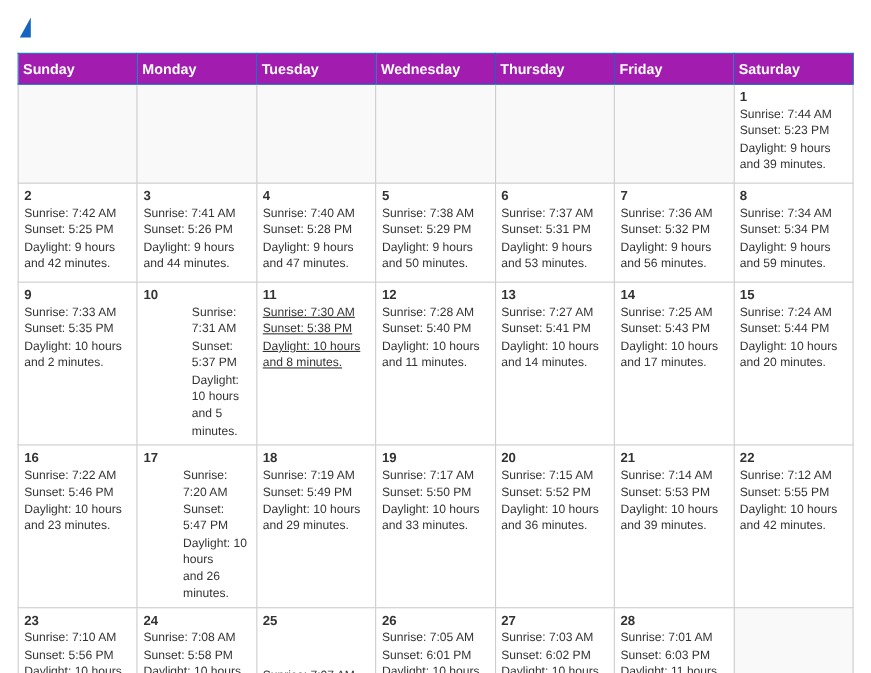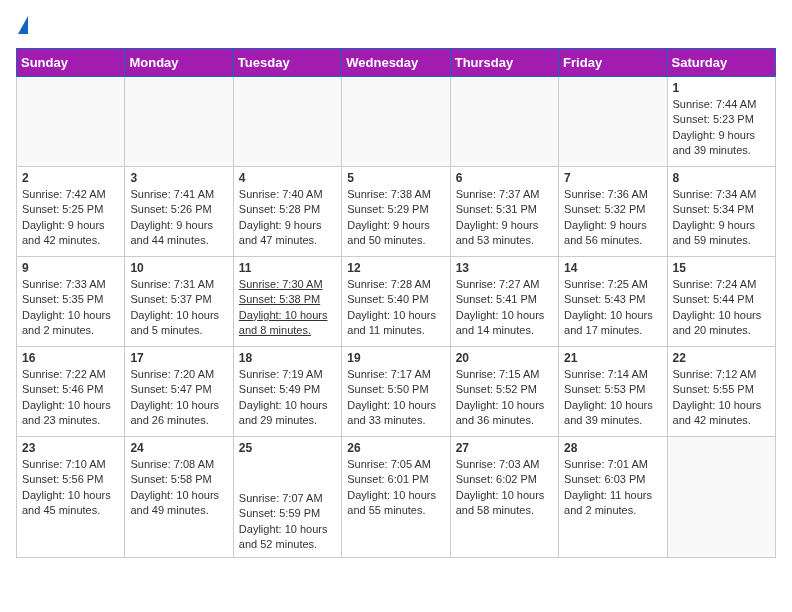--- a/index.html
+++ b/index.html
@@ -191,21 +191,21 @@
       <tr>
         <td>
           <span class="day-num">9</span>
           <div class="day-info" style="white-space: pre-line;">Sunrise: 7:33 AM
 Sunset: 5:35 PM
 Daylight: 10 hours
 and 2 minutes.</div>
         </td>
         <td>
           <span class="day-num">10</span>
-          <div class="day-info" style="white-space: pre-line;">Sunrise: 7:31 AM
+          <div class="day-info" style="white-space: pre-line; margin-left: 44px;">Sunrise: 7:31 AM
 Sunset: 5:37 PM
 Daylight: 10 hours
 and 5 minutes.</div>
         </td>
         <td>
           <span class="day-num">11</span>
           <div class="day-info" style="white-space: pre-line; text-decoration: underline;">Sunrise: 7:30 AM
 Sunset: 5:38 PM
 Daylight: 10 hours
 and 8 minutes.</div>
@@ -242,21 +242,21 @@
       <tr>
         <td>
           <span class="day-num">16</span>
           <div class="day-info" style="white-space: pre-line;">Sunrise: 7:22 AM
 Sunset: 5:46 PM
 Daylight: 10 hours
 and 23 minutes.</div>
         </td>
         <td>
           <span class="day-num">17</span>
-          <div class="day-info" style="white-space: pre-line;">Sunrise: 7:20 AM
+          <div class="day-info" style="white-space: pre-line; margin-left: 36px;">Sunrise: 7:20 AM
 Sunset: 5:47 PM
 Daylight: 10 hours
 and 26 minutes.</div>
         </td>
         <td>
           <span class="day-num">18</span>
           <div class="day-info" style="white-space: pre-line;">Sunrise: 7:19 AM
 Sunset: 5:49 PM
 Daylight: 10 hours
 and 29 minutes.</div>

